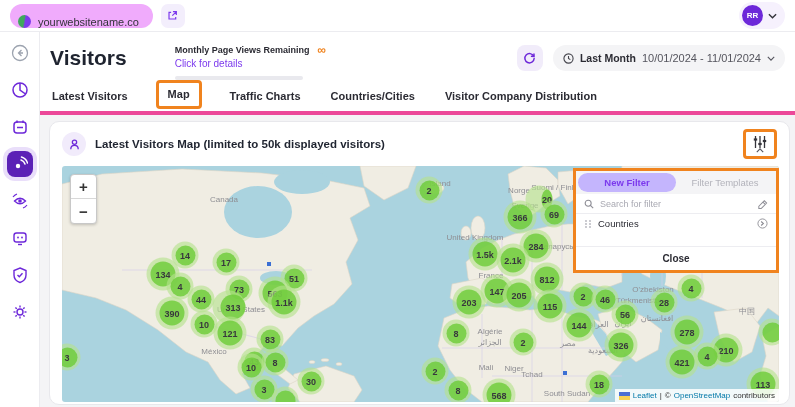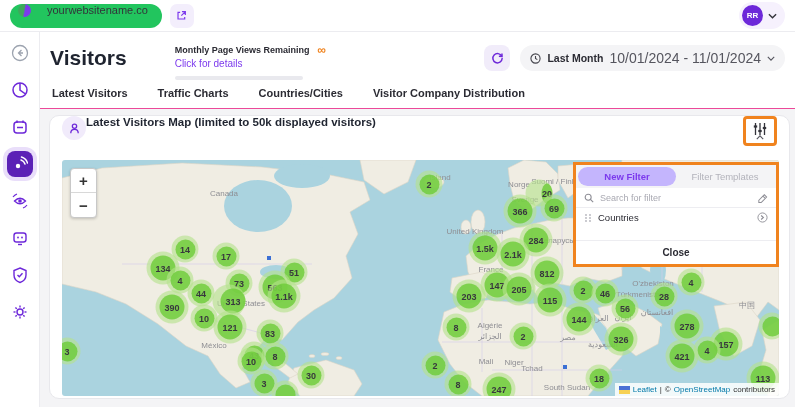--- a/index.html
+++ b/index.html
@@ -2,21 +2,21 @@
 <html><head>
 <meta charset="utf-8">
 <style>
   * { margin:0; padding:0; box-sizing:border-box; }
   html,body { width:795px; height:407px; overflow:hidden;
     font-family:"Liberation Sans", sans-serif; background:#f4f4f6; color:#2b2b33; }
 
   
   .topbar { height:32px; background:#fff; border-bottom:1px solid #ececf0;
     display:flex; align-items:center; padding:0 10px; gap:8px; }
-  .site-pill { display:flex; align-items:flex-start; gap:16px; background:#22c55e;
+  .site-pill { display:flex; align-items:flex-end; gap:7px; background:#f0abfc;
     border-radius:14px; height:24px; padding:0 14px 0 8px; }
   .favicon { width:13px; height:13px; border-radius:50%;
     background:linear-gradient(100deg,#3fa85c 45%,#7c3aed 55%); }
   .site-name { font-size:11px; color:#33333a; }
   .ext-btn { width:24px; height:24px; border-radius:7px; background:#f3eefc;
     display:flex; align-items:center; justify-content:center; }
   .spacer { flex:1; }
   .avatar-pill { display:flex; align-items:center; gap:5px; background:#f6f1fd;
     border-radius:14px; height:27px; padding:2px 8px 2px 3px; }
   .avatar { width:21px; height:21px; border-radius:50%; background:#6d28d9;
@@ -39,34 +39,34 @@
   .quota { display:flex; align-items:flex-start; gap:8px; padding-top:3px;}
   .quota-label { font-size:9px; font-weight:bold; color:#2b2b33; }
   .quota-link { font-size:10px; color:#7c3aed; margin-top:3px; cursor:pointer;}
   .quota-bar { width:128px; height:4px; border-radius:2px; background:#e9e9ee; margin-top:7px; }
   .quota-inf { color:#f0831e; font-weight:bold; font-size:12px; line-height:10px; }
   .refresh-btn { width:26px; height:26px; border-radius:8px; background:#f1ecfa;
     display:flex; align-items:center; justify-content:center; margin-right:10px; margin-top:3px;}
   .date-pill { display:flex; align-items:center; gap:6px; background:#f4f4f6; height:26px;
     border-radius:13px; padding:0 10px; margin-top:3px; }
   .date-period { font-size:10.5px; font-weight:bold; color:#2b2b33; }
-  .date-range { font-size:14px; color:#55555e; }
-
-  
-  .tabs { background:#fff; border-bottom:1px solid #ec4899; padding:0 10px; display:flex;
+  .date-range { font-size:11px; color:#55555e; }
+
+  
+  .tabs { background:#fff; border-bottom:4px solid #ec4899; padding:0 10px; display:flex;
     align-items:flex-end; gap:26px; height:36px; }
   .tab { font-size:11px; font-weight:bold; color:#2b2b33; padding:6px 2px 9px 2px; cursor:pointer; }
   .tab.active { border-bottom:2px dotted #9ca3af; padding-bottom:7px; }
   .tab.highlighted { border:3px solid #f0831e; border-radius:4px; padding:5px 9px 6px 9px; margin-bottom:2px;}
 
   
   .content { flex:1; padding:6px 5px 8px 9px; }
   .card { background:#fff; border:1px solid #e8e8ec; border-radius:10px; height:284px;
     padding:0 12px; position:relative; }
-  .card-head { height:44px; display:flex; }
+  .card-head { height:44px; display:flex; align-items:center; gap:9px; }
   .card-ic { width:24px; height:24px; border-radius:50%; background:#f1ebfb; display:flex;
     align-items:center; justify-content:center; }
   .card-title { font-size:11.5px; font-weight:bold; color:#1f2430; }
   .filter-btn { margin-left:auto; width:34px; height:30px; border:3px solid #f0831e; border-radius:4px;
     display:flex; flex-direction:column; align-items:center; justify-content:center; background:#fff; }
 
   
   .map { position:relative; width:717px; height:236px; background:#aad3df; overflow:hidden;
     border-radius:3px; }
   .map svg.land { position:absolute; inset:0; }
@@ -218,20 +218,21 @@
       <span class="date-period">Last Month</span>
       <span class="date-range">10/01/2024 - 11/01/2024</span>
       <svg width="8" height="5" viewBox="0 0 10 6">
         <path d="M1 1 L5 5 L9 1" fill="none" stroke="#55555e" stroke-width="1.4"></path>
       </svg>
     </div>
   </div>
 
   <div class="tabs" id="tabs">
       <div class="tab"><span>Latest Visitors</span></div>
+      <div class="tab active highlighted"><span>Map</span></div>
       <div class="tab"><span>Traffic Charts</span></div>
       <div class="tab"><span>Countries/Cities</span></div>
       <div class="tab"><span>Visitor Company Distribution</span></div>
     </div>
 
   <div class="content">
     <div class="card">
       <div class="card-head">
         <div class="card-ic">
           <svg width="13" height="13" viewBox="0 0 14 14">
@@ -458,42 +459,42 @@
             <div class="cluster sm" style="left: 461px; top: 176px;">
               <div class="in">2</div>
             </div>
             <div class="cluster sm" style="left: 373px; top: 205px;">
               <div class="in">2</div>
             </div>
             <div class="cluster sm" style="left: 396px; top: 224px;">
               <div class="in">8</div>
             </div>
             <div class="cluster lg" style="left: 437px; top: 229px;">
-              <div class="in">247</div>
+              <div class="in">568</div>
             </div>
             <div class="cluster sm" style="left: 537px; top: 218px;">
               <div class="in">18</div>
             </div>
             <div class="cluster sm" style="left: 629px; top: 122px;">
               <div class="in">4</div>
             </div>
             <div class="cluster sm" style="left: 602px; top: 136px;">
               <div class="in">28</div>
             </div>
             <div class="cluster sm" style="left: 563px; top: 148px;">
               <div class="in">56</div>
             </div>
             <div class="cluster lg" style="left: 625px; top: 166px;">
               <div class="in">278</div>
             </div>
             <div class="cluster lg" style="left: 559px; top: 179px;">
               <div class="in">326</div>
             </div>
             <div class="cluster lg" style="left: 664px; top: 184px;">
-              <div class="in">157</div>
+              <div class="in">210</div>
             </div>
             <div class="cluster sm" style="left: 645px; top: 190px;">
               <div class="in">4</div>
             </div>
             <div class="cluster lg" style="left: 620px; top: 196px;">
               <div class="in">421</div>
             </div>
             <div class="cluster lg" style="left: 701px; top: 218px;">
               <div class="in">113</div>
             </div>

